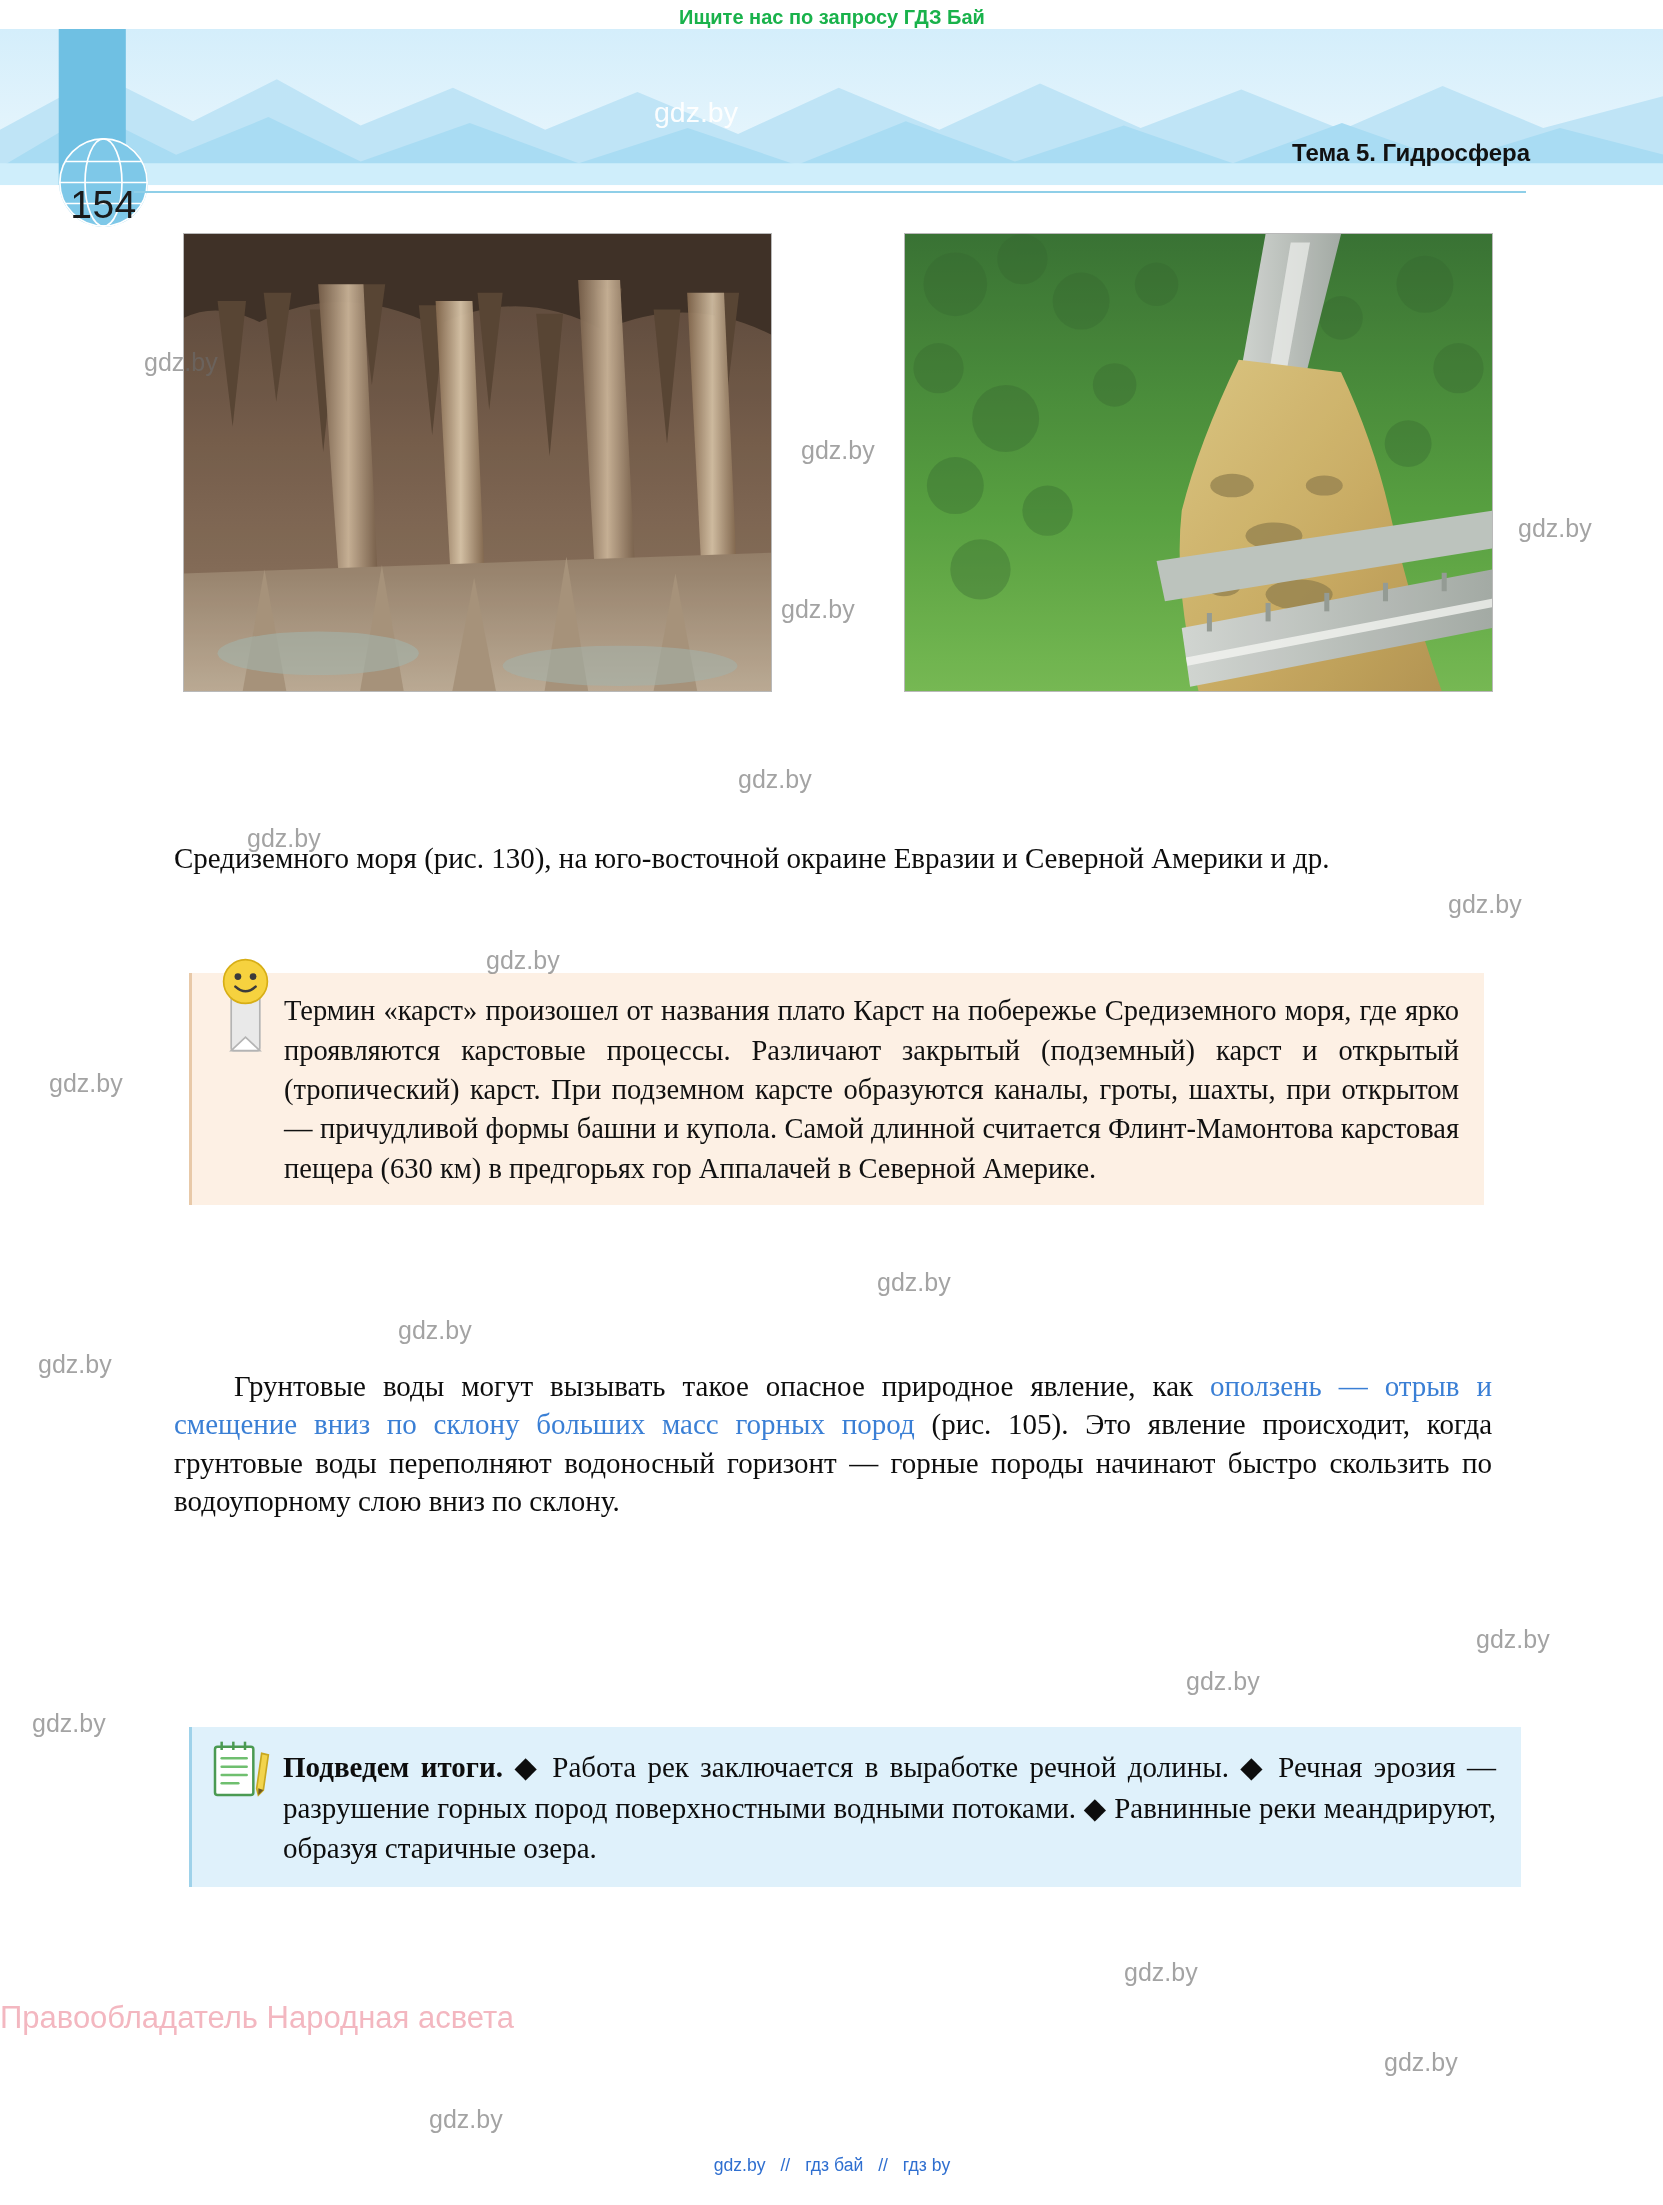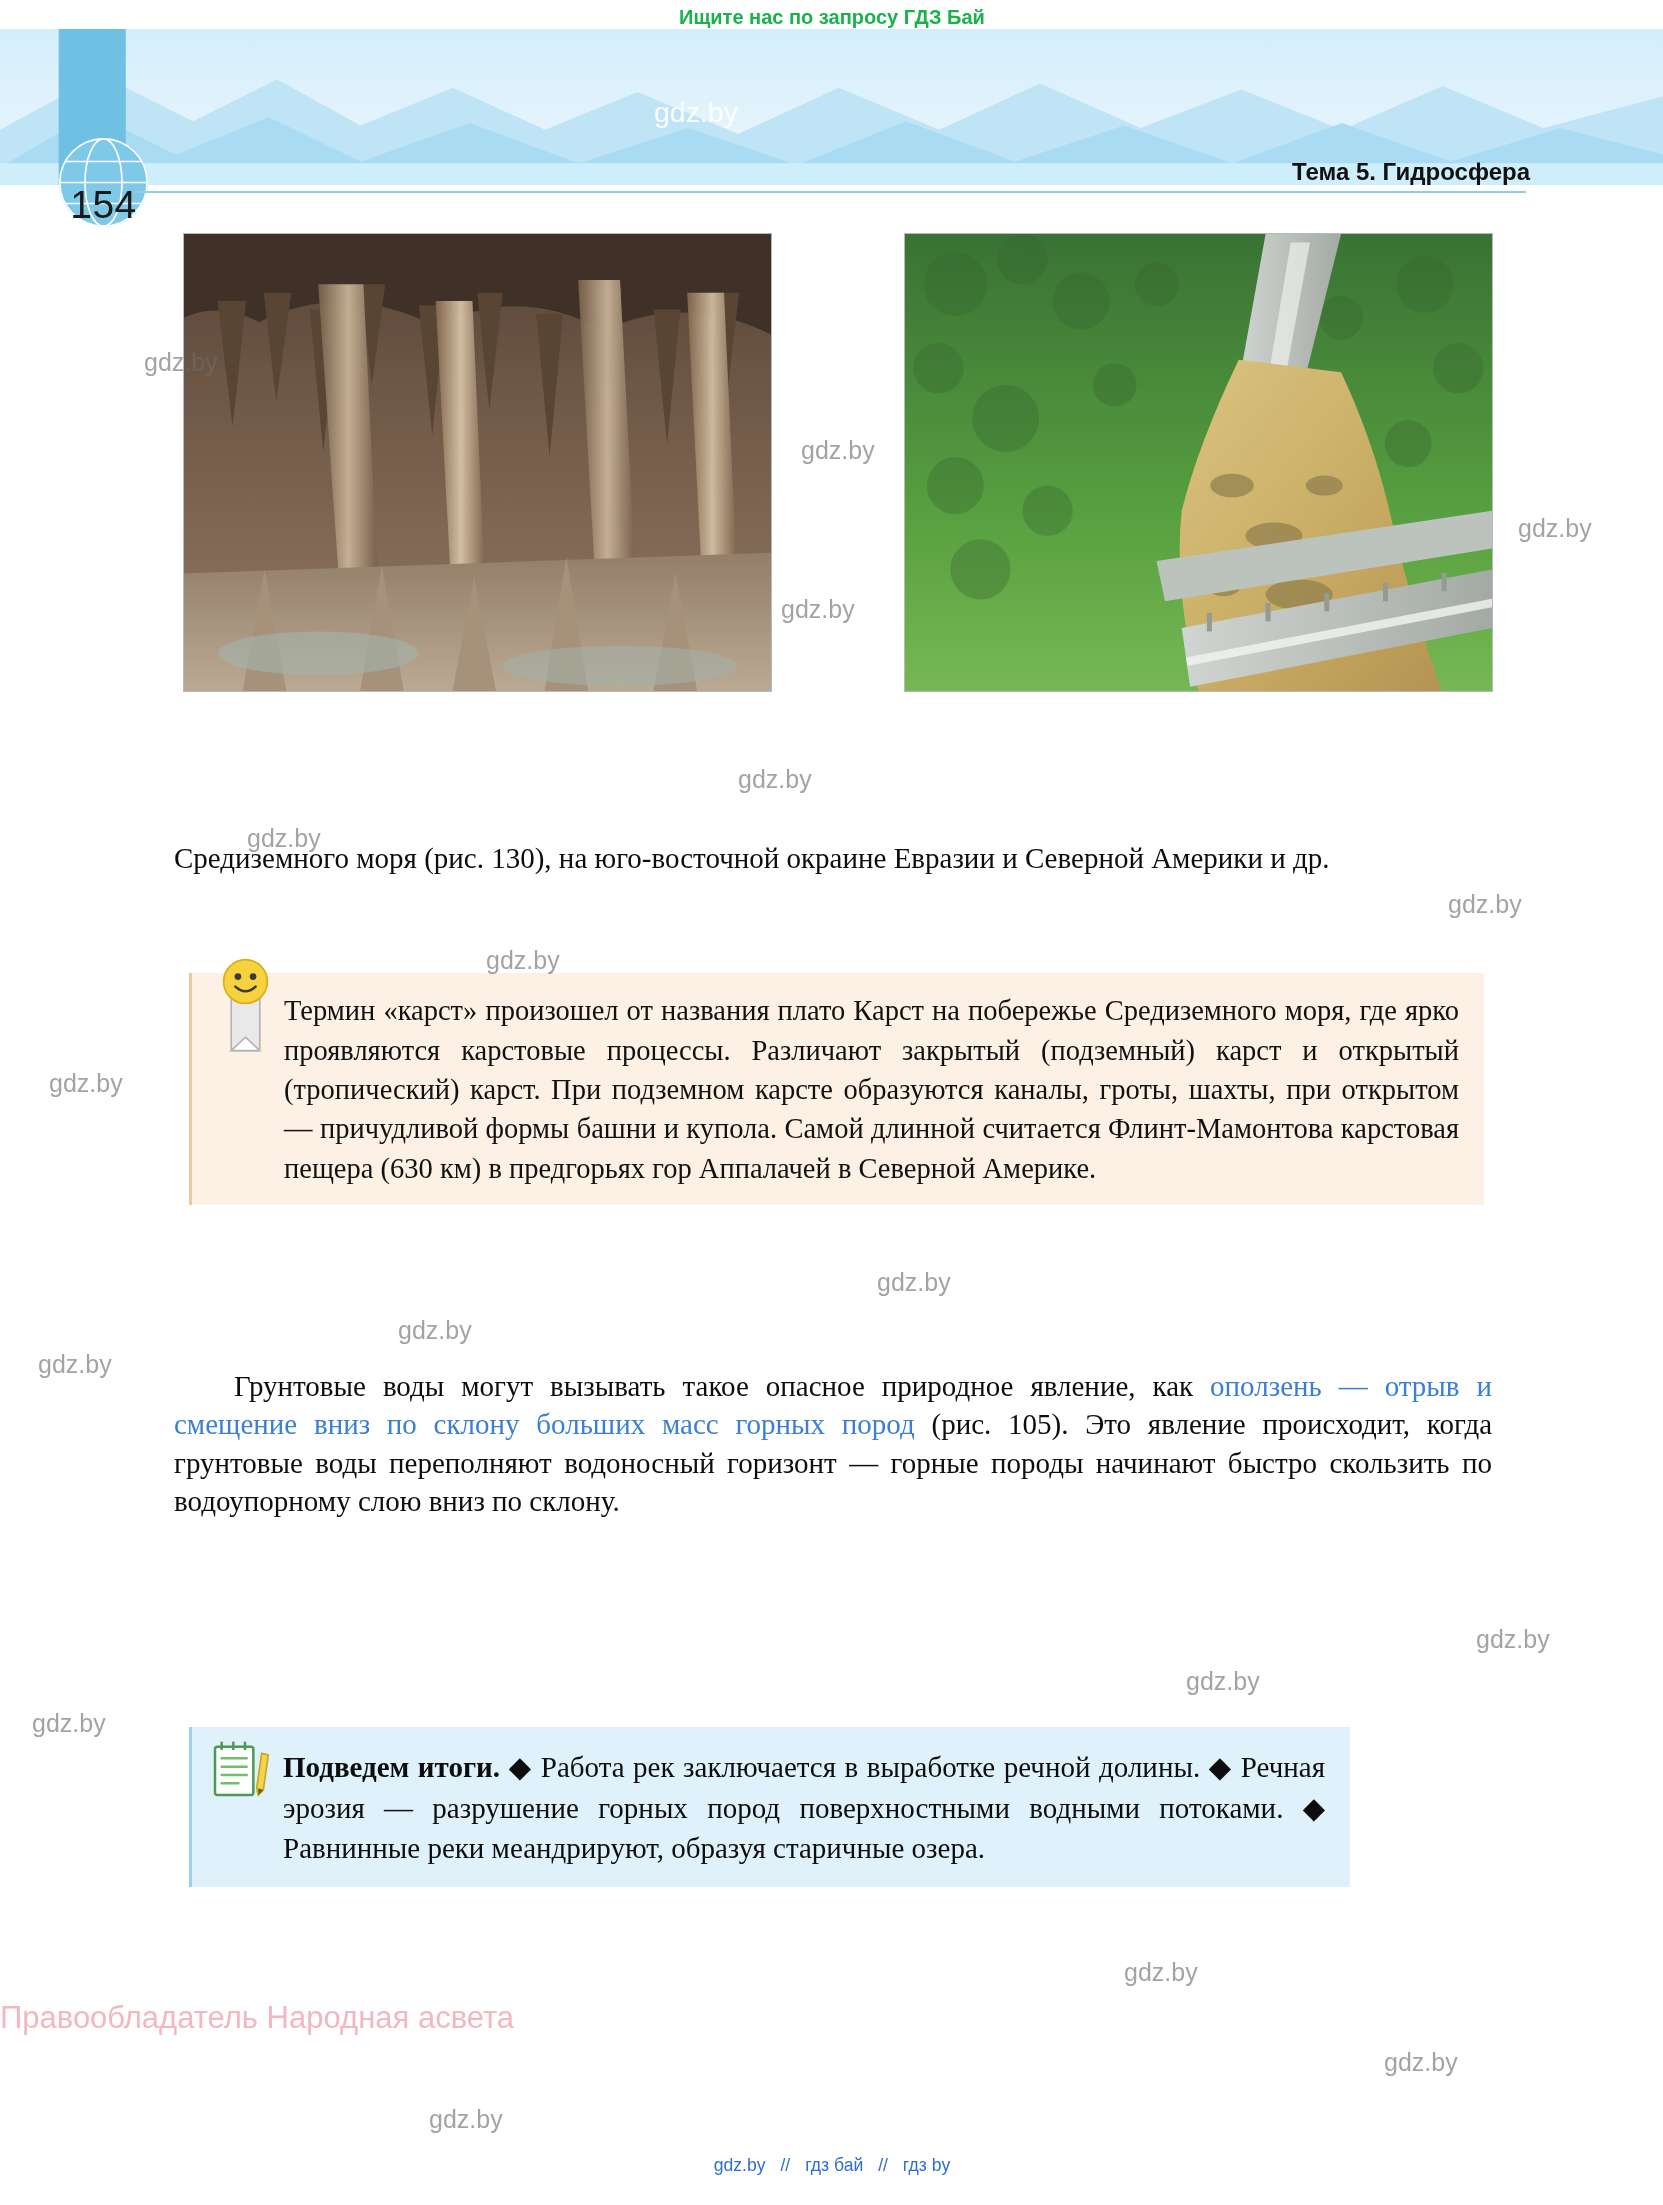--- a/index.html
+++ b/index.html
@@ -66,21 +66,21 @@
   .page-num span {
     position: relative;
     font-family: "Liberation Sans", sans-serif;
     font-size: 39px;
     color: #1a1a1a;
     letter-spacing: 0.4px;
   }
 
   .topic-title {
     position: absolute;
-    right: 134px; top: 158px;
+    right: 134px; top: 139px;
     font-family: "Liberation Sans", sans-serif;
     font-size: 24px;
     font-weight: bold;
     color: #111111;
   }
   .hdr-rule {
     position: absolute;
     left: 134px; top: 191px;
     width: 1392px; height: 1.7px;
     background: #8fcfe8;
@@ -149,21 +149,21 @@
   .icon-smiley {
     position: absolute;
     left: 23.5px; top: -15px;
     width: 59px; height: 101px;
   }
 
   
   .sum-box {
     position: absolute;
     left: 189px; top: 1727px;
-    width: 1161px;
+    width: 1332px;
     background: #dff1fb;
     border-left: 3.4px solid #9ed2ea;
     padding: 20px 25px 18.4px 91px;
     box-sizing: border-box;
   }
   .sum-box p {
     margin: 0;
     font-family: "Liberation Serif", serif;
     font-size: 29px;
     line-height: 1.4;

